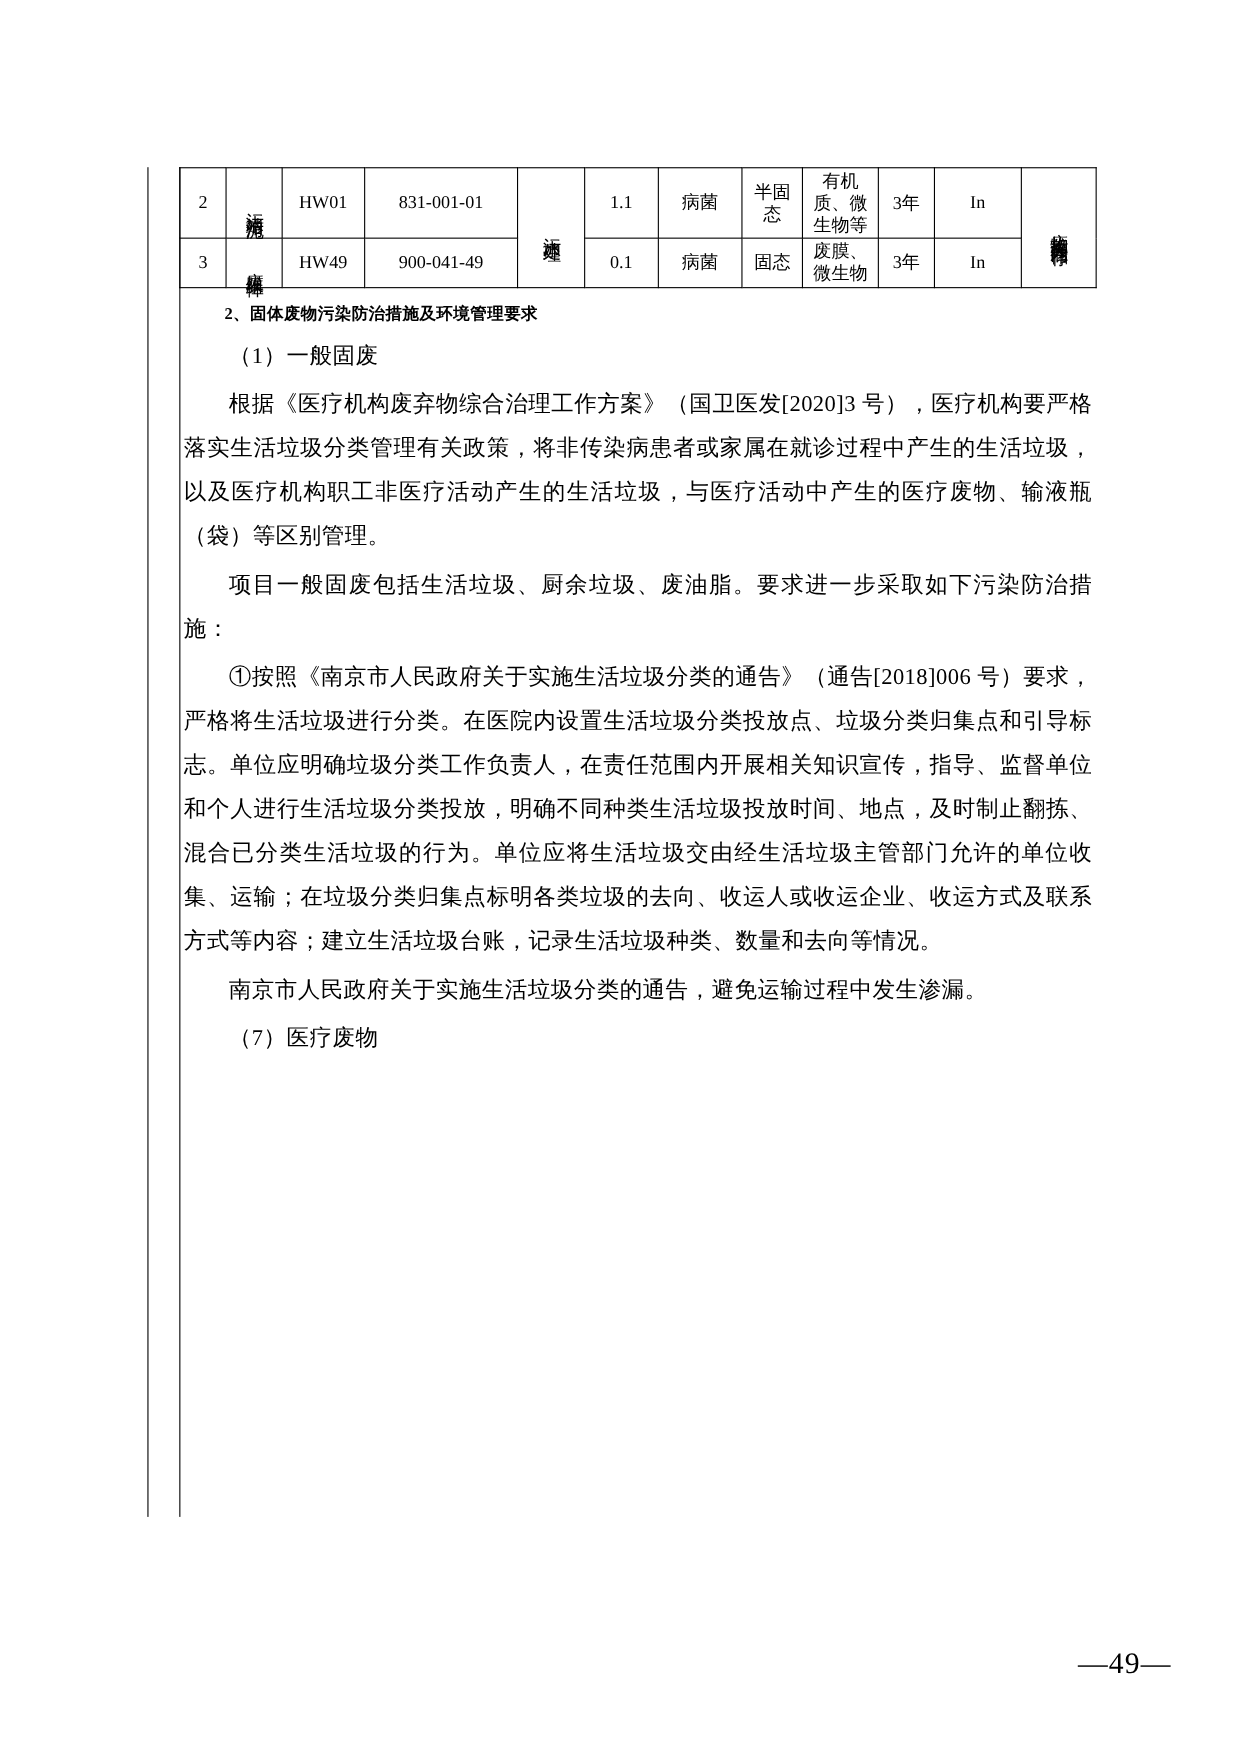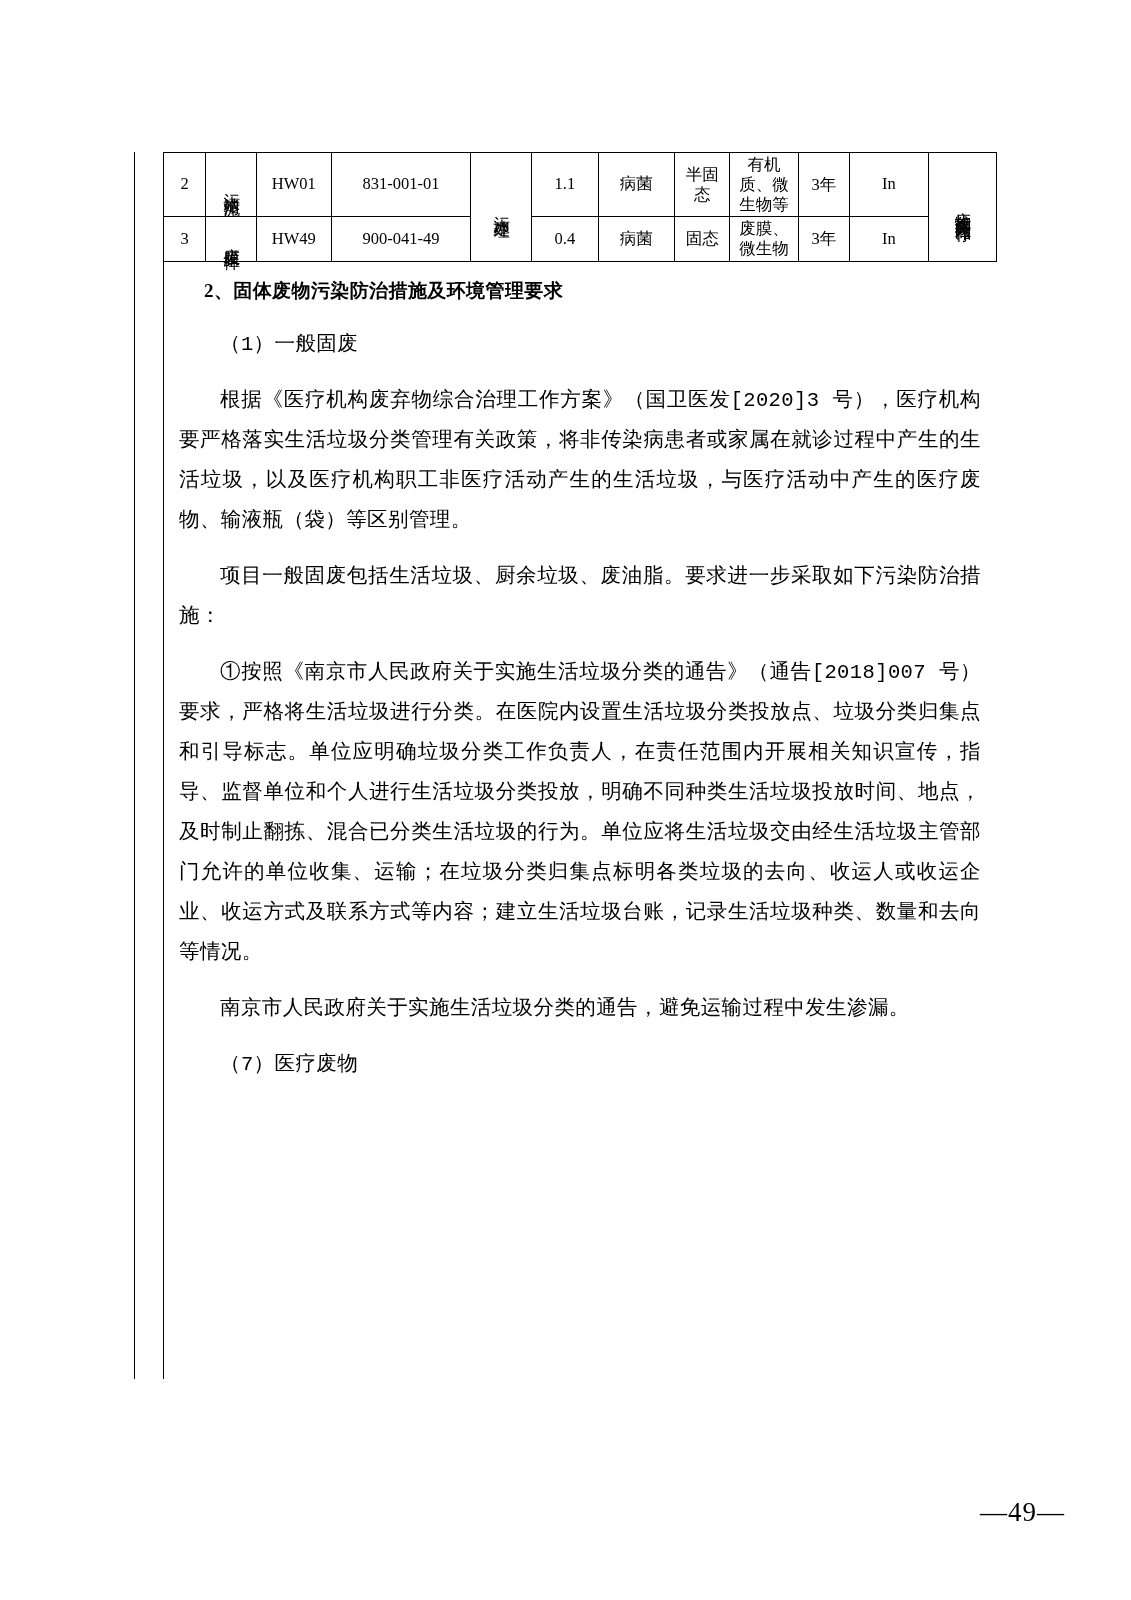--- a/index.html
+++ b/index.html
@@ -83,31 +83,30 @@
   
   .body-text {
     font-size: 20.5px;
     line-height: 1.95;
     text-align: justify;
     letter-spacing: 0.4px;
     margin: 0;
   }
   .heading-bold {
     font-weight: bold;
-    font-size: 19px;
+    font-size: 15px;
     line-height: 1.95;
     margin: 10px 0 0 0;
     letter-spacing: 0.4px;
   }
   .indent2 {
     text-indent: 41px;
   }
   .para {
-    margin: 16px;
-    font-family: Liberation Mono, monospace;
+    margin: 4px;
   }
   .page-number {
     position: absolute;
     right: 66px;
     top: 1497px;
     font-size: 27px;
     font-family: "Liberation Serif", "DejaVu Serif", serif;
     letter-spacing: 1px;
   }
 </style>
@@ -155,39 +154,39 @@
               <span class="narrow-wrap">3年</span>
             </td>
           <td>In</td>
           <td class="vert" rowspan="2">废物暂存间内储存</td>
         </tr>
         <tr>
           <td>3</td>
           <td class="vert">废膜组件</td>
           <td class="hw-cell">HW49</td>
           <td>900-041-49</td>
-          <td>0.4</td>
+          <td>0.1</td>
           <td>病菌</td>
           <td>固态</td>
           <td>
               <span class="narrow-wrap">废膜、微生物</span>
             </td>
           <td>
               <span class="narrow-wrap">3年</span>
             </td>
           <td>In</td>
         </tr>
       </tbody>
     </table>
 
     <p class="heading-bold indent2">2、固体废物污染防治措施及环境管理要求</p>
     <p class="body-text indent2 para">（1）一般固废</p>
     <p class="body-text indent2 para">根据《医疗机构废弃物综合治理工作方案》（国卫医发[2020]3 号），医疗机构要严格落实生活垃圾分类管理有关政策，将非传染病患者或家属在就诊过程中产生的生活垃圾，以及医疗机构职工非医疗活动产生的生活垃圾，与医疗活动中产生的医疗废物、输液瓶（袋）等区别管理。</p>
     <p class="body-text indent2 para">项目一般固废包括生活垃圾、厨余垃圾、废油脂。要求进一步采取如下污染防治措施：</p>
-    <p class="body-text indent2 para">①按照《南京市人民政府关于实施生活垃圾分类的通告》（通告[2018]007 号）要求，严格将生活垃圾进行分类。在医院内设置生活垃圾分类投放点、垃圾分类归集点和引导标志。单位应明确垃圾分类工作负责人，在责任范围内开展相关知识宣传，指导、监督单位和个人进行生活垃圾分类投放，明确不同种类生活垃圾投放时间、地点，及时制止翻拣、混合已分类生活垃圾的行为。单位应将生活垃圾交由经生活垃圾主管部门允许的单位收集、运输；在垃圾分类归集点标明各类垃圾的去向、收运人或收运企业、收运方式及联系方式等内容；建立生活垃圾台账，记录生活垃圾种类、数量和去向等情况。</p>
+    <p class="body-text indent2 para">①按照《南京市人民政府关于实施生活垃圾分类的通告》（通告[2018]006 号）要求，严格将生活垃圾进行分类。在医院内设置生活垃圾分类投放点、垃圾分类归集点和引导标志。单位应明确垃圾分类工作负责人，在责任范围内开展相关知识宣传，指导、监督单位和个人进行生活垃圾分类投放，明确不同种类生活垃圾投放时间、地点，及时制止翻拣、混合已分类生活垃圾的行为。单位应将生活垃圾交由经生活垃圾主管部门允许的单位收集、运输；在垃圾分类归集点标明各类垃圾的去向、收运人或收运企业、收运方式及联系方式等内容；建立生活垃圾台账，记录生活垃圾种类、数量和去向等情况。</p>
     <p class="body-text indent2 para">南京市人民政府关于实施生活垃圾分类的通告，避免运输过程中发生渗漏。</p>
     <p class="body-text indent2 para">（7）医疗废物</p>
 
   </div>
 
   <div class="page-number">—49—</div>
 
 </div>
 
 </body></html>

